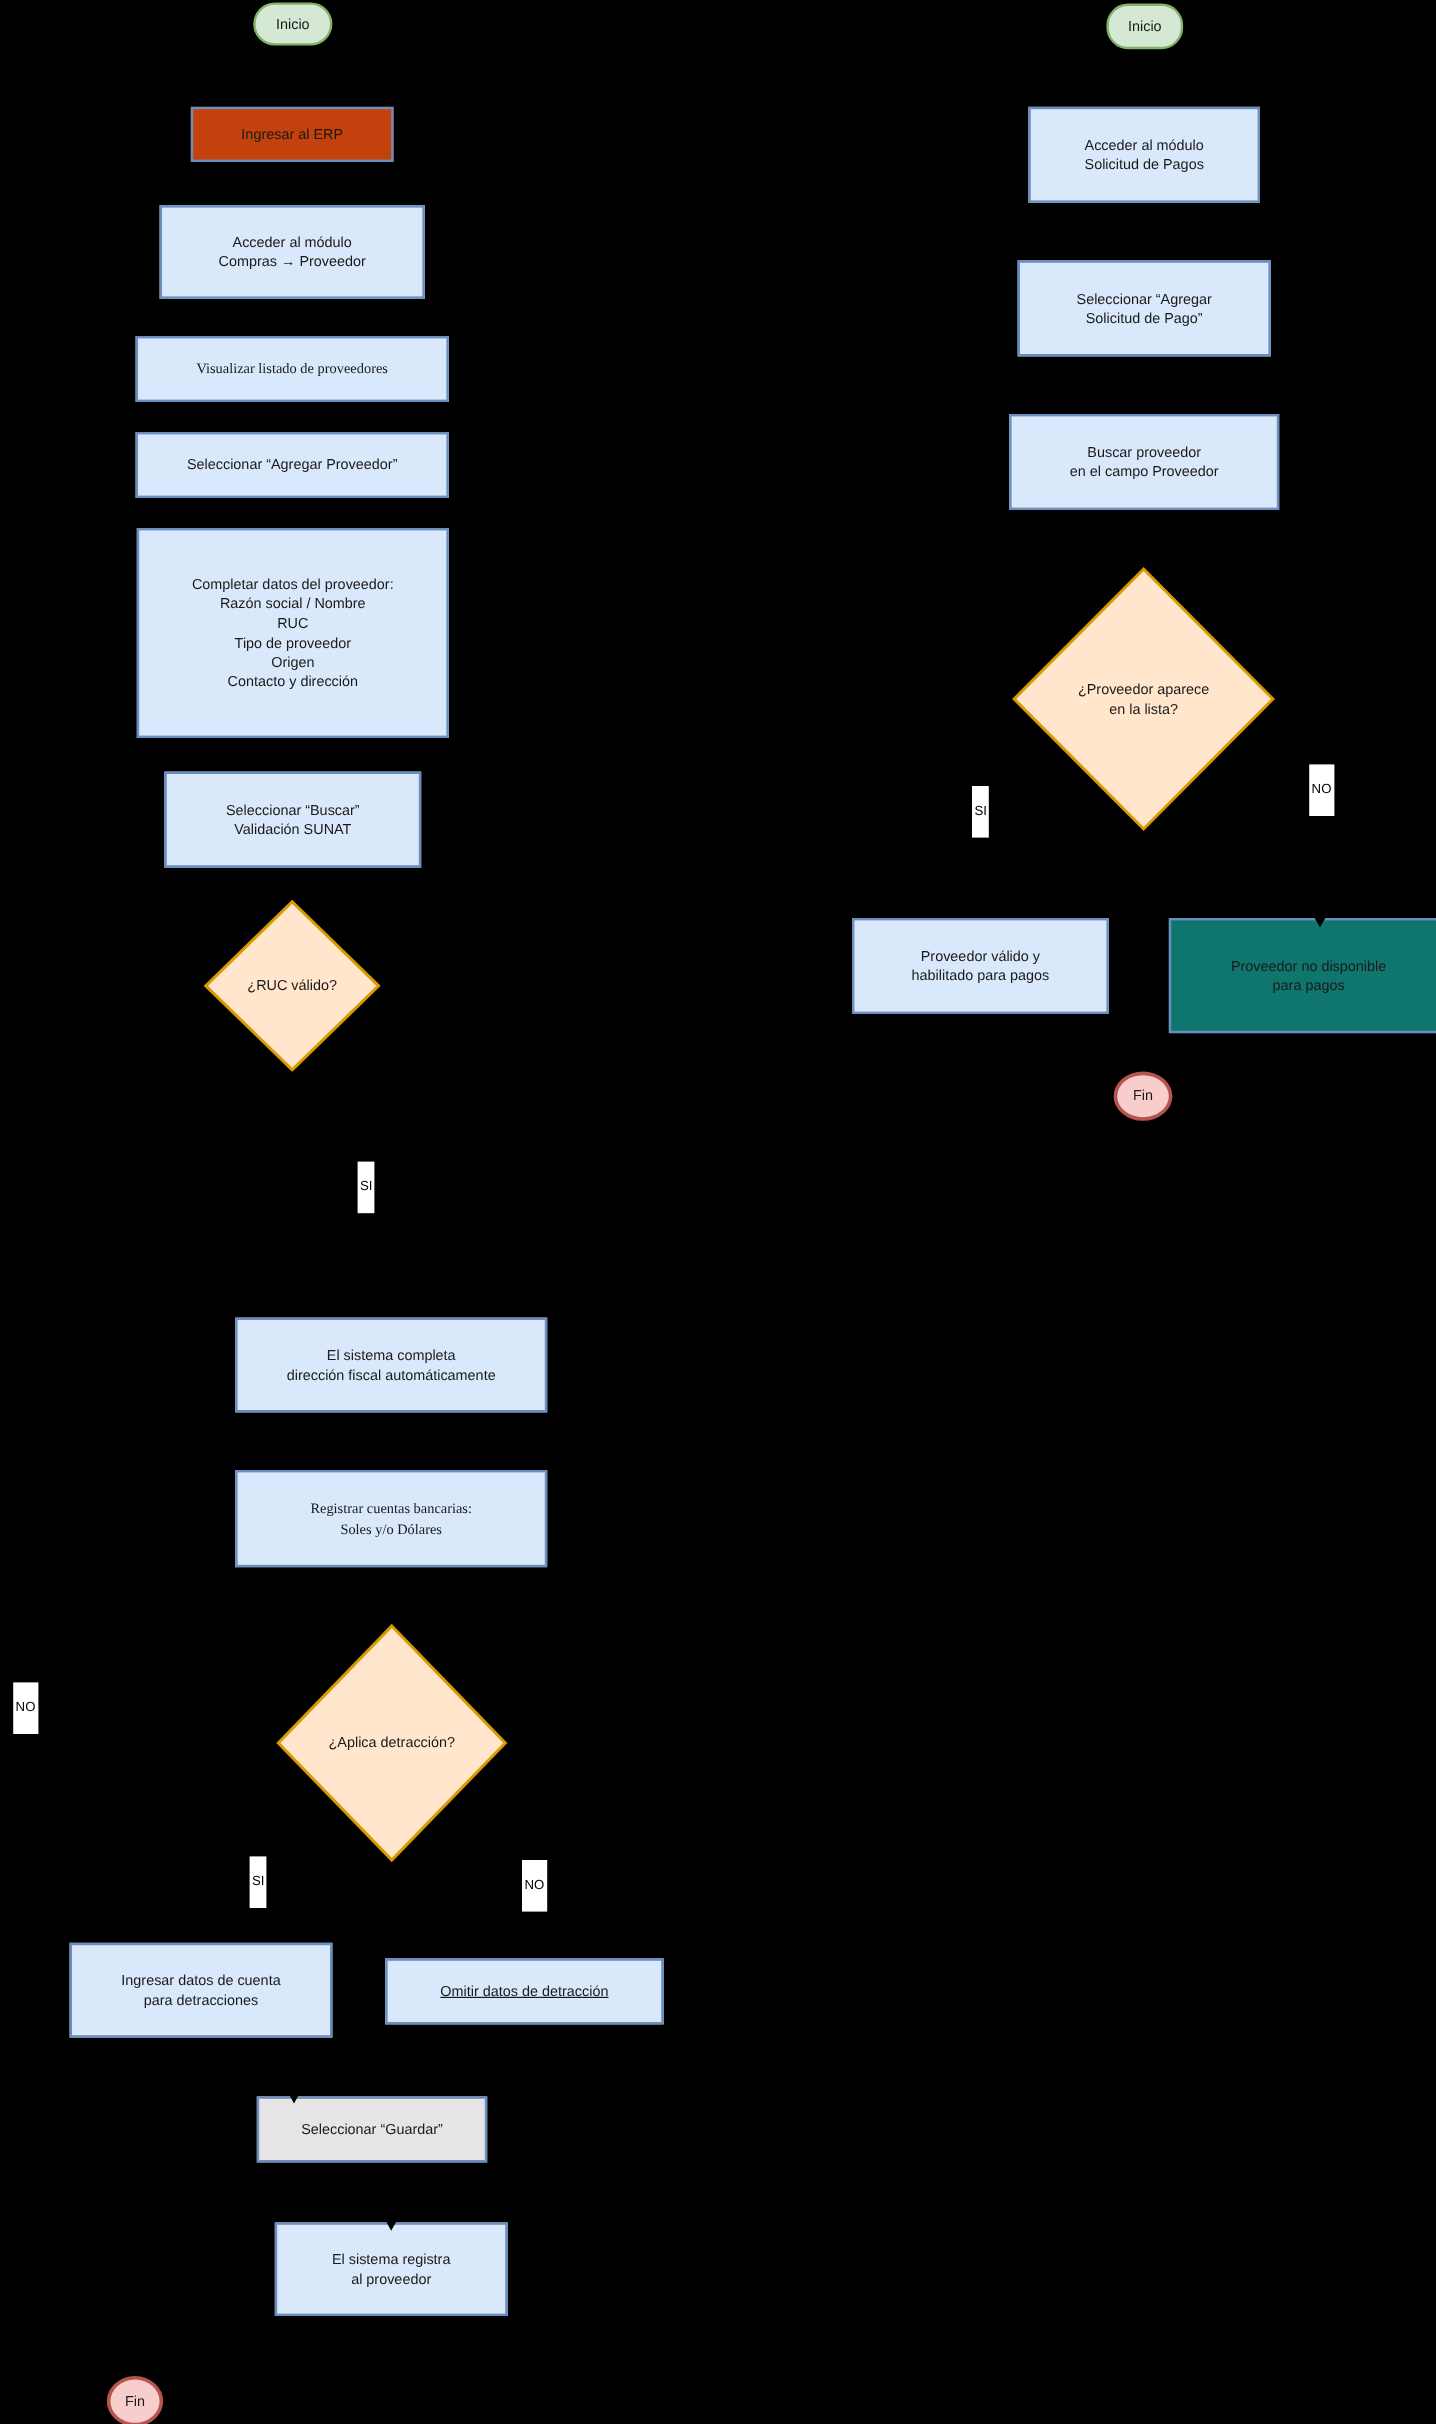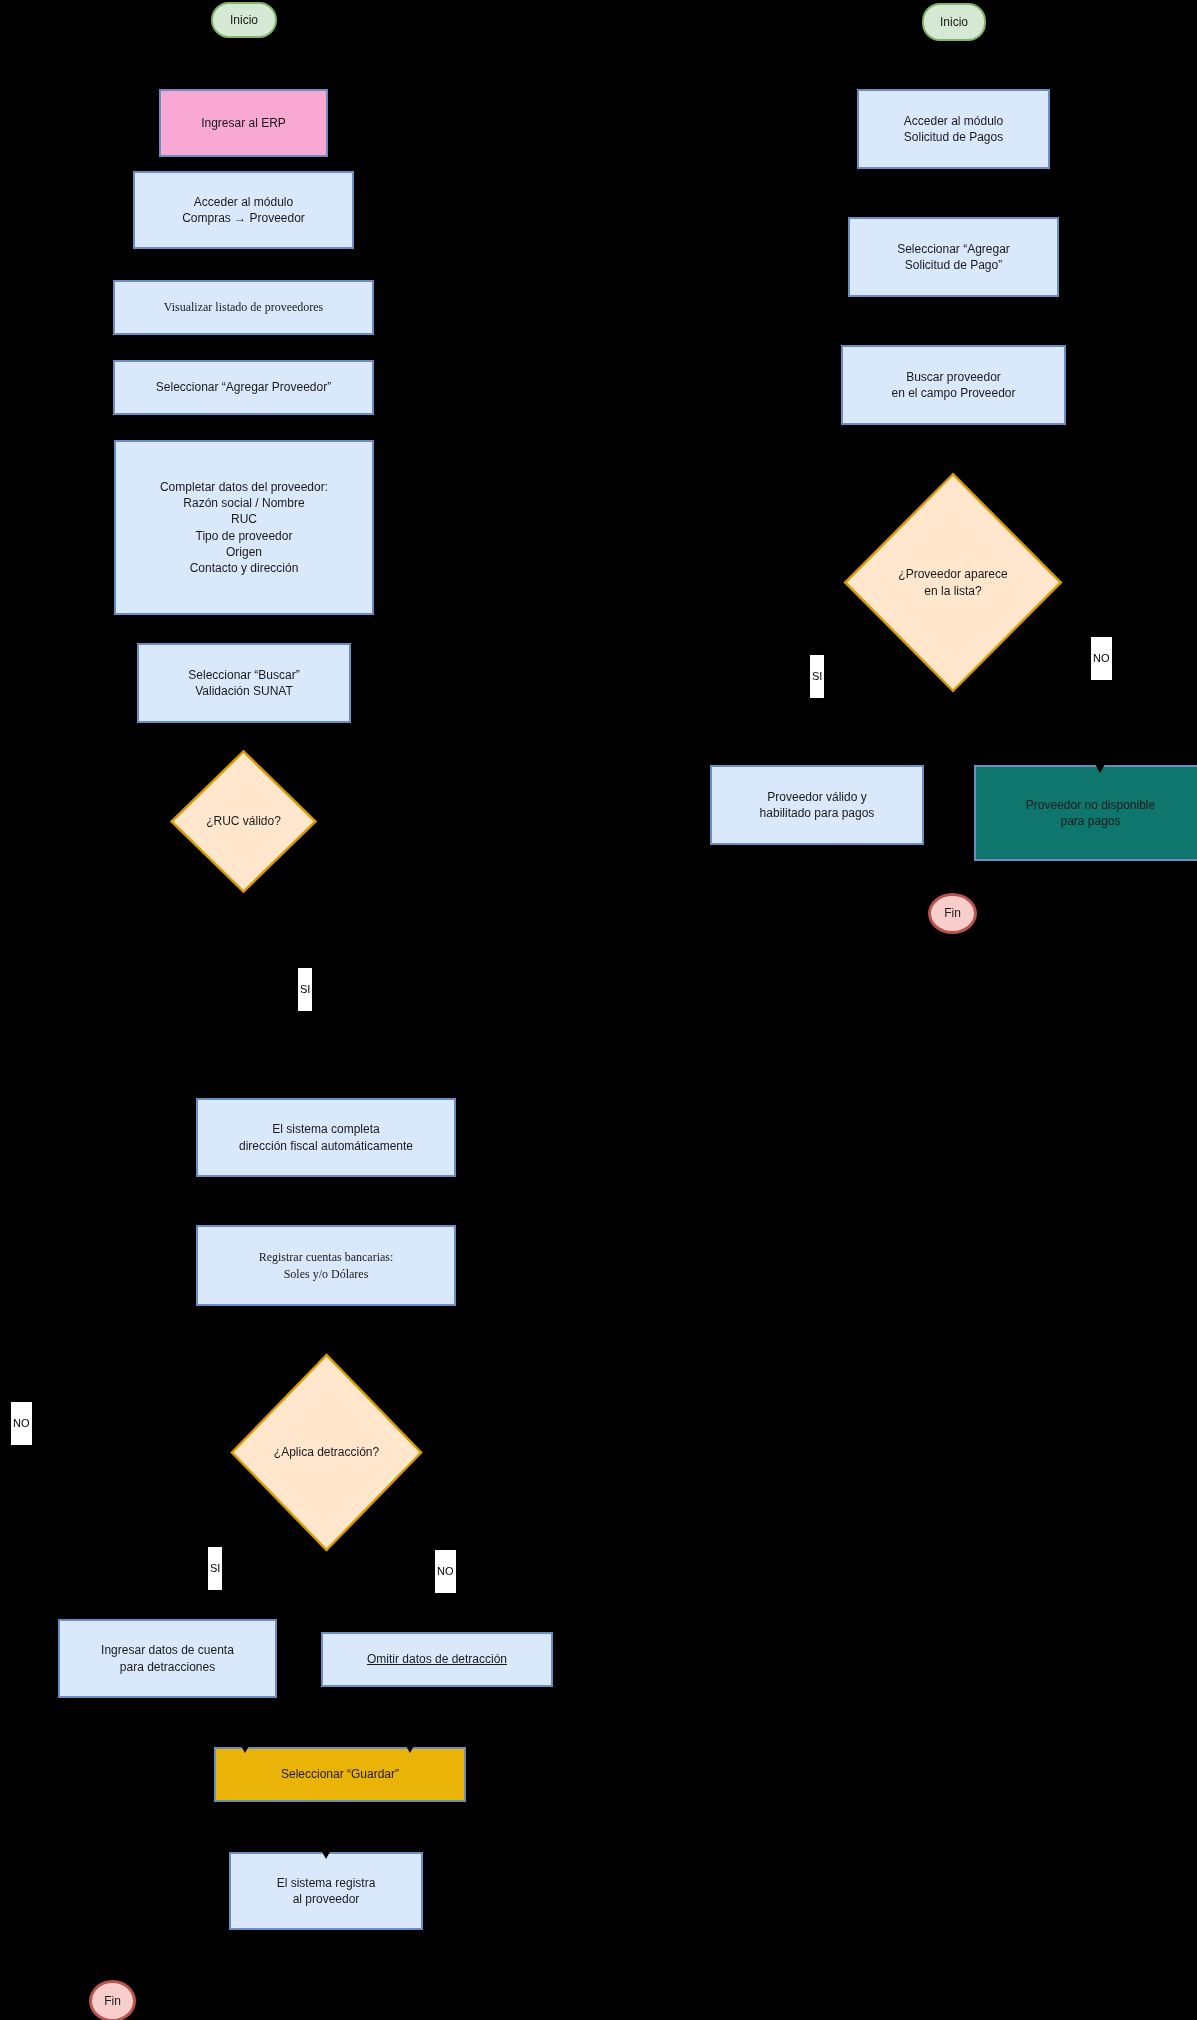--- a/index.html
+++ b/index.html
@@ -40,21 +40,21 @@
     border-left:5px solid transparent;
     border-right:5px solid transparent;
     border-top:9px solid #000;
   }
 </style>
 </head>
 <body>
 
 <div id="canvas" style="background: rgb(0, 0, 0); color: rgb(26, 26, 26);">
     <div class="node start" style="left: 201px; top: 2px; width: 66px; height: 36px; background: rgb(213, 232, 212); border-color: rgb(130, 179, 102);"><span>Inicio</span></div>
-    <div class="node process" style="left: 149px; top: 89px; width: 169px; height: 68px; background: #f9a8d4; border-color: rgb(108, 142, 191);"><span>Ingresar al ERP</span></div>
+    <div class="node process" style="left: 149px; top: 89px; width: 169px; height: 46px; background: #c2410c; border-color: rgb(108, 142, 191);"><span>Ingresar al ERP</span></div>
     <div class="node process" style="left: 123px; top: 171px; width: 221px; height: 78px; background: rgb(218, 232, 252); border-color: rgb(108, 142, 191);"><span>Acceder al módulo
 Compras → Proveedor</span></div>
     <div class="node process" style="left: 103px; top: 280px; width: 261px; height: 55px; background: rgb(218, 232, 252); border-color: rgb(108, 142, 191); font-family: Liberation Serif, serif;"><span>Visualizar listado de proveedores</span></div>
     <div class="node process" style="left: 103px; top: 360px; width: 261px; height: 55px; background: rgb(218, 232, 252); border-color: rgb(108, 142, 191);"><span>Seleccionar “Agregar Proveedor”</span></div>
     <div class="node process" style="left: 104px; top: 440px; width: 260px; height: 175px; background: rgb(218, 232, 252); border-color: rgb(108, 142, 191);"><span>Completar datos del proveedor:
 Razón social / Nombre
 RUC
 Tipo de proveedor
 Origen
 Contacto y dirección</span></div>
@@ -66,21 +66,21 @@
     <div class="node process" style="left: 186px; top: 1098px; width: 260px; height: 79px; background: rgb(218, 232, 252); border-color: rgb(108, 142, 191);"><span>El sistema completa
 dirección fiscal automáticamente</span></div>
     <div class="node process" style="left: 186px; top: 1225px; width: 260px; height: 81px; background: rgb(218, 232, 252); border-color: rgb(108, 142, 191); font-family: Liberation Serif, serif;"><span>Registrar cuentas bancarias:
 Soles y/o Dólares</span></div>
     <div class="node decision" style="left: 220px; top: 1353px; width: 193px; height: 199px;"><svg viewBox="0 0 100 100" preserveAspectRatio="none">
         <polygon points="50,1 99,50 50,99 1,50" fill="#ffe6cc" stroke="#d79b00" stroke-width="2.5" vector-effect="non-scaling-stroke"></polygon>
       </svg><span class="dlabel">¿Aplica detracción?</span></div>
     <div class="node process" style="left: 48px; top: 1619px; width: 219px; height: 79px; background: rgb(218, 232, 252); border-color: rgb(108, 142, 191);"><span>Ingresar datos de cuenta
 para detracciones</span></div>
     <div class="node process" style="left: 311px; top: 1632px; width: 232px; height: 55px; background: rgb(218, 232, 252); border-color: rgb(108, 142, 191); text-decoration: underline;"><span>Omitir datos de detracción</span></div>
-    <div class="node process" style="left: 204px; top: 1747px; width: 252px; height: 55px; background: #eab308; border-color: rgb(108, 142, 191);"><span>Seleccionar “Guardar”</span></div>
+    <div class="node process" style="left: 204px; top: 1747px; width: 192px; height: 55px; background: #e5e5e5; border-color: rgb(108, 142, 191);"><span>Seleccionar “Guardar”</span></div>
     <div class="node process" style="left: 219px; top: 1852px; width: 194px; height: 78px; background: rgb(218, 232, 252); border-color: rgb(108, 142, 191);"><span>El sistema registra
 al proveedor</span></div>
     <div class="node end" style="left: 79px; top: 1980px; width: 47px; height: 42px; background: rgb(248, 206, 204); border-color: rgb(184, 84, 80);"><span>Fin</span></div>
     <div class="node start" style="left: 912px; top: 3px; width: 64px; height: 38px; background: rgb(213, 232, 212); border-color: rgb(130, 179, 102);"><span>Inicio</span></div>
     <div class="node process" style="left: 847px; top: 89px; width: 193px; height: 80px; background: rgb(218, 232, 252); border-color: rgb(108, 142, 191);"><span>Acceder al módulo
 Solicitud de Pagos</span></div>
     <div class="node process" style="left: 838px; top: 217px; width: 211px; height: 80px; background: rgb(218, 232, 252); border-color: rgb(108, 142, 191);"><span>Seleccionar “Agregar
 Solicitud de Pago”</span></div>
     <div class="node process" style="left: 831px; top: 345px; width: 225px; height: 80px; background: rgb(218, 232, 252); border-color: rgb(108, 142, 191); align-items: center;"><span>Buscar proveedor
 en el campo Proveedor</span></div>

